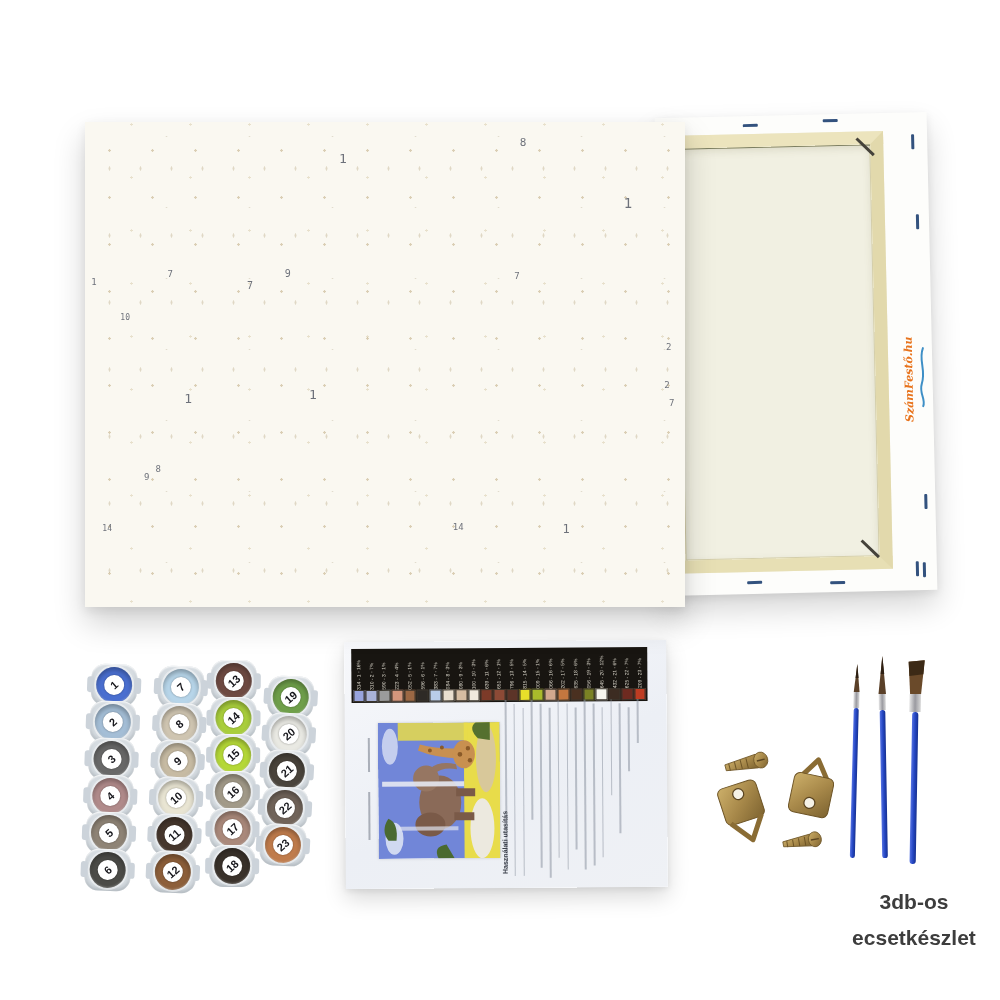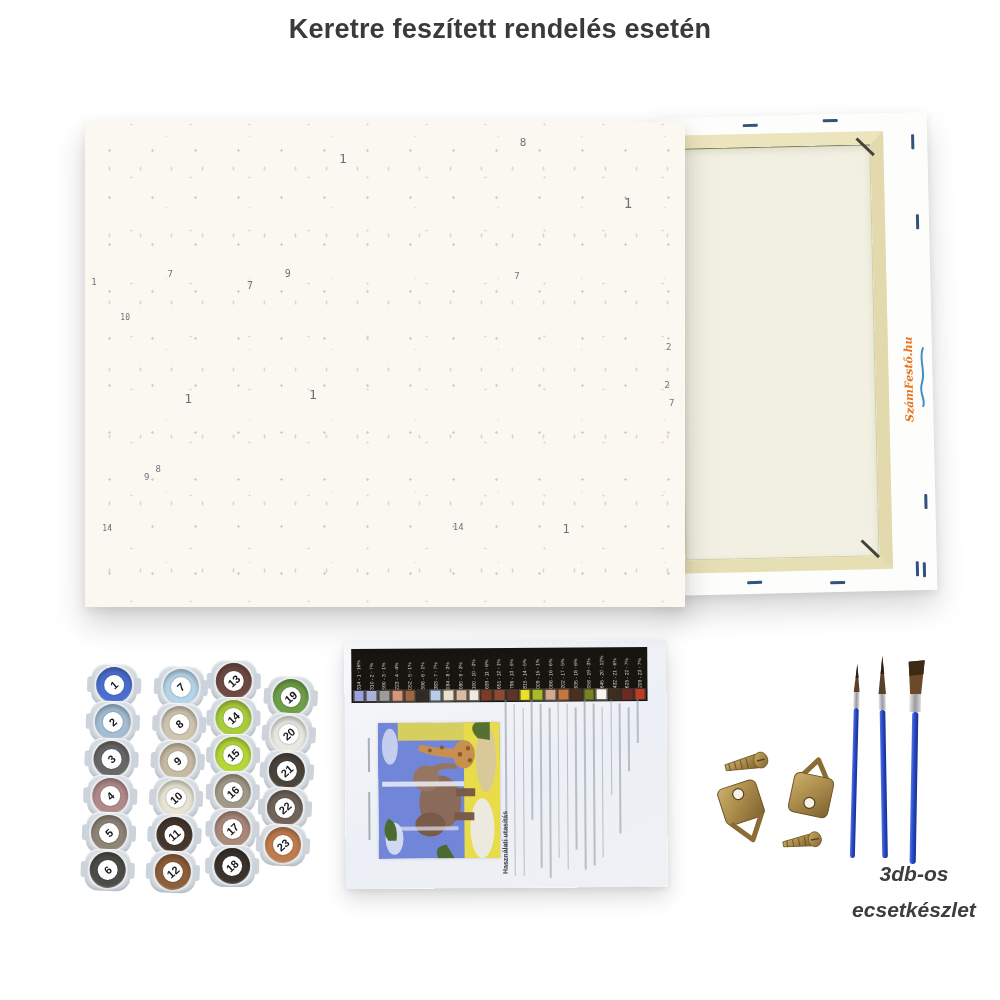--- a/index.html
+++ b/index.html
@@ -79,30 +79,29 @@
   .pcap{position:absolute;width:1.5px;background:#7b8290;opacity:.6;}
   .man-text{position:absolute;left:160px;top:59px;width:148px;height:180px;}
   .vline{position:absolute;top:0;width:1.6px;background:#8d94a0;opacity:.55;}
   .man-head{position:absolute;left:163px;bottom:14px;transform-origin:left bottom;
          transform:rotate(-90deg);font-size:7px;font-weight:700;color:#3a3f49;white-space:nowrap;}
 
   
   .hanger-label{left:710px;top:696px;width:150px;font-size:20px;color:#333;}
   .hardware{position:absolute;left:705px;top:745px;}
   .brush-art{position:absolute;left:843px;top:652px;}
-  .brush-label{left:828px;top:856px;width:172px;font-size:21px;line-height:36px;font-style:italic;}
+  .brush-label{left:828px;top:884px;width:172px;font-size:21px;line-height:36px;}
   .paints-label{left:55px;top:900px;width:230px;}
   .manual-label{left:380px;top:900px;width:260px;}
 </style>
 </head>
 <body>
 
 <div class="stage">
 
-  <div class="title">Keretre feszített rendelés esetén</div>
 
   <div class="stretched">
     <div class="wood"></div>
     <div class="staple h" style="left:88px;top:8px"></div>
     <div class="staple h" style="left:168px;top:5px"></div>
     <div class="staple v" style="right:13px;top:22px"></div>
     <div class="staple v" style="right:10px;top:102px"></div>
     <div class="staple v" style="right:8px;top:382px"></div>
     <div class="staple h" style="left:82px;bottom:10px"></div>
     <div class="staple h" style="left:165px;bottom:8px"></div>

